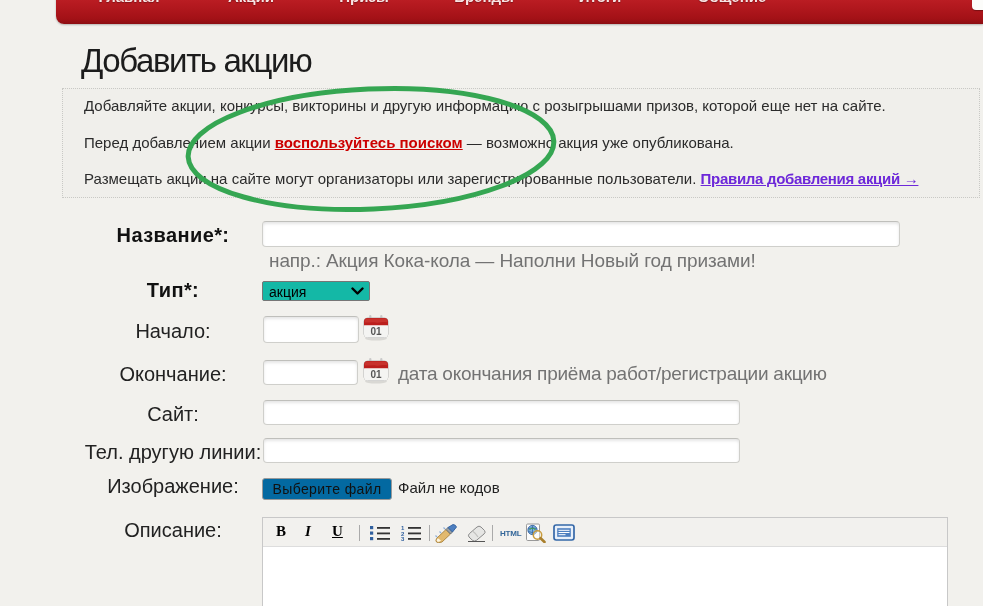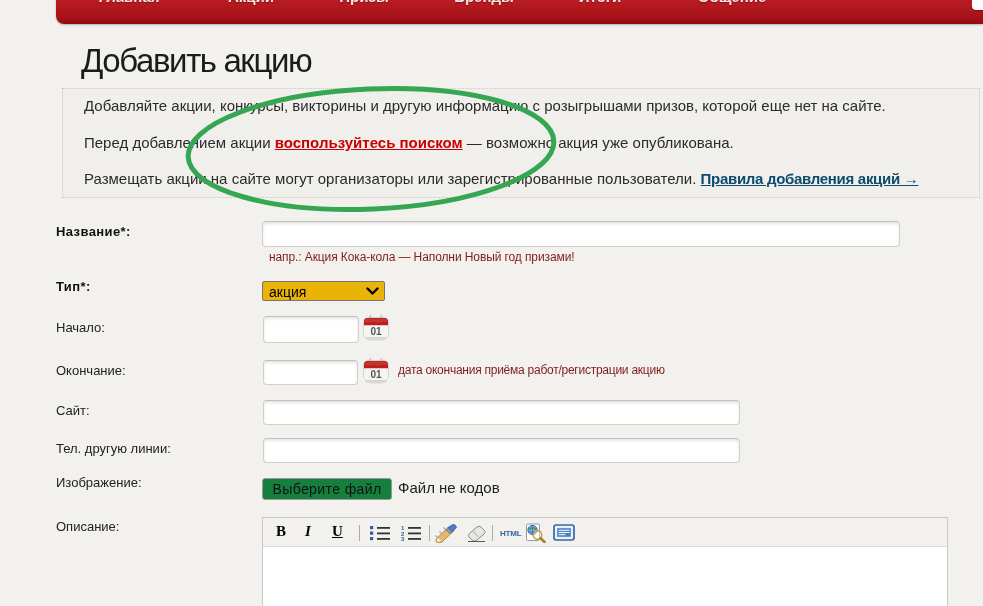--- a/index.html
+++ b/index.html
@@ -36,47 +36,47 @@
     font-size:33px; font-weight:400; color:#1c1c1c; letter-spacing:-1.4px;
   }
 
   
   #intro {
     position:absolute; left:62px; top:88px; width:918px; height:110px;
     border:1px dotted #c9c9c5; background:#f0efeb;
   }
   .iline { position:absolute; left:21px; font-size:15px; color:#2b2b2b; white-space:nowrap; }
   a.red { color:#cc0000; font-weight:bold; }
-  a.dark { color:#0c4a6e; font-weight:bold; text-decoration:underline; letter-spacing:-.3px; }
+  a.dark { color:#6d28d9; font-weight:bold; text-decoration:underline; letter-spacing:-.3px; }
 
   
   #ellipse { position:absolute; left:180px; top:82px; pointer-events:none; }
 
   
   .lbl {
-    position:absolute; width:200px; right:727px; 
-    text-align:left; font-size:13px; color:#222; white-space:nowrap;
+    position:absolute; width:200px; right:710px; 
+    text-align:center; font-size:20px; color:#222; white-space:nowrap;
   }
   .lbl b { font-weight:bold; color:#111; letter-spacing:.4px; }
   .inp {
     position:absolute; background:#fff;
     border:1px solid #cfcfcb; border-top-color:#bfbfbb; border-radius:4px;
     box-shadow:inset 0 2px 3px rgba(0,0,0,.10);
   }
-  .hint { position:absolute; font-size:12px; color:#7f1d1d; white-space:nowrap; }
+  .hint { position:absolute; font-size:19px; color:#737373; white-space:nowrap; }
 
   #sel {
-    position:absolute; left:262px; top:281px; width:123px; height:20px;
-    background:#eab308; border:1px solid #767676; border-radius:2px;
+    position:absolute; left:262px; top:281px; width:108px; height:20px;
+    background:#14b8a6; border:1px solid #767676; border-radius:2px;
   }
   #sel span { position:absolute; left:6px; top:2px; font-size:14px; color:#000; }
 
   #filebtn {
     position:absolute; left:262px; top:478px; width:130px; height:22px;
-    background:#15803d; border:1px solid #999; border-radius:3px;
+    background:#0369a1; border:1px solid #999; border-radius:3px;
     font-size:14px; color:#111; text-align:center; line-height:20px; letter-spacing:.4px;
     font-family:"Liberation Sans", sans-serif;
   }
 
   
   #editor {
     position:absolute; left:262px; top:517px; width:686px; height:160px;
     border:1px solid #c8c8c8; background:#fff;
   }
   #toolbar {

